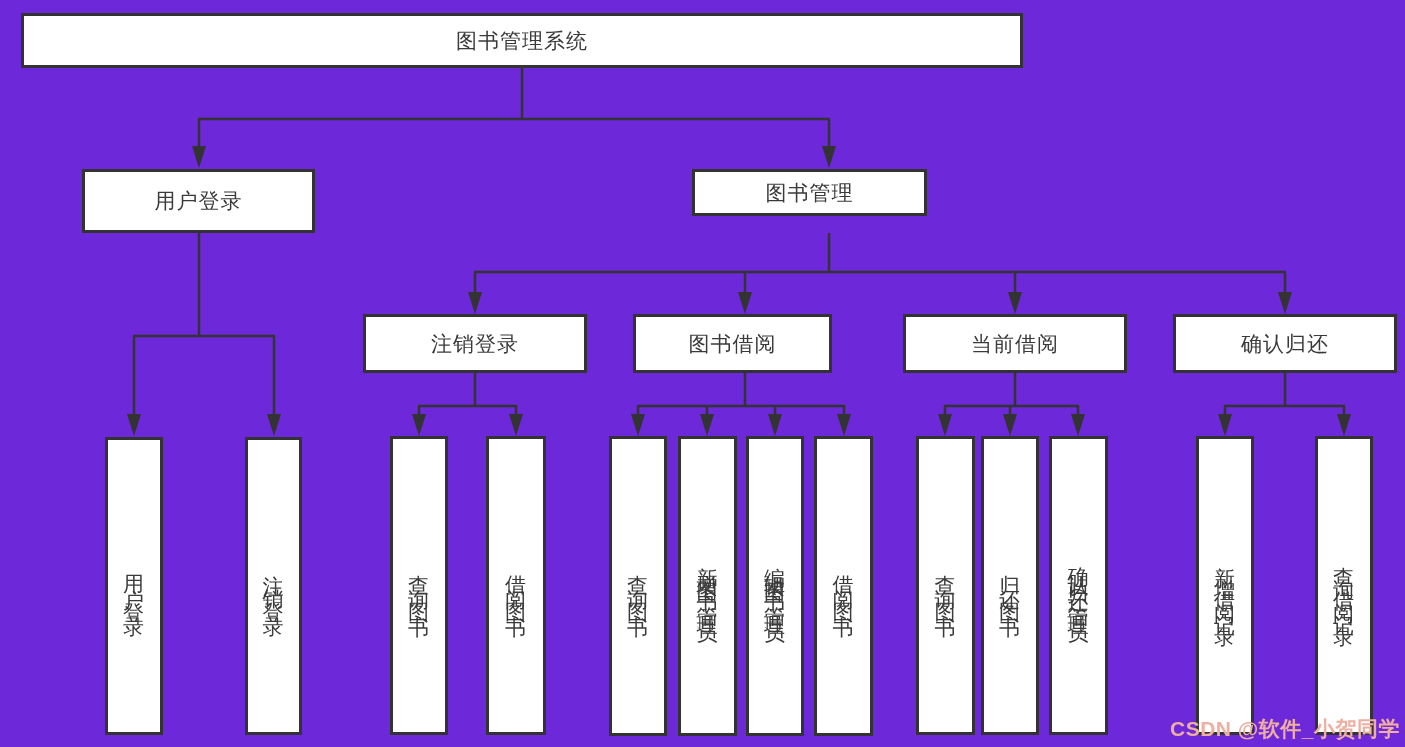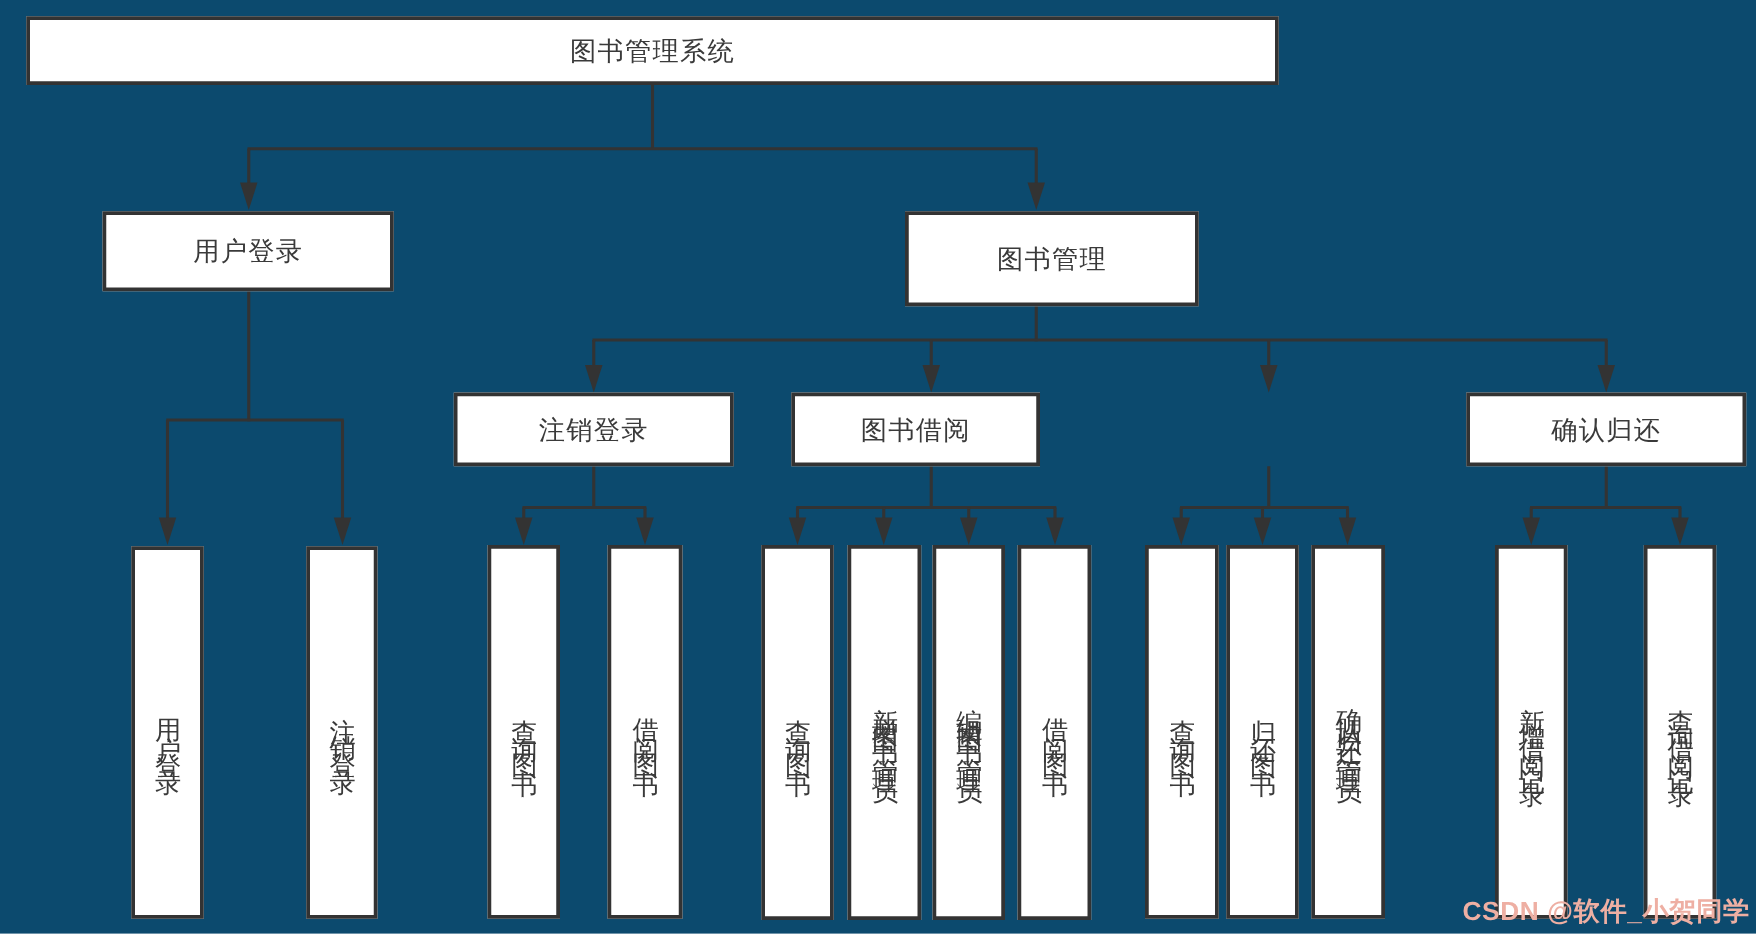--- a/index.html
+++ b/index.html
@@ -1,17 +1,17 @@
 <!DOCTYPE html>
 <html><head>
 <meta charset="utf-8">
 <style>
   html,body{margin:0;padding:0;background:#ffffff;}
   #page{
-    position:relative;width:1405px;height:747px;background:#0c4a6e;overflow:hidden;
+    position:relative;width:1405px;height:747px;background:#6d28d9;overflow:hidden;
     font-family:"Liberation Sans","DejaVu Sans",sans-serif;
   }
   #connectors{position:absolute;left:0;top:0;width:1405px;height:747px;}
   #connectors line{stroke:#333333;stroke-width:2.5;}
   #connectors polygon{fill:#333333;stroke:none;}
   .node{
     position:absolute;box-sizing:border-box;border:3px solid #333333;background:#ffffff;
     display:flex;align-items:center;justify-content:center;color:#3a3a3a;z-index:2;
   }
   .node .label{white-space:nowrap;}
@@ -101,29 +101,32 @@
     </g>
   </svg>
 
   <div class="node h" style="left:21px;top:13px;width:1002px;height:55px">
     <span class="label">图书管理系统</span>
   </div>
 
   <div class="node h" style="left:82px;top:169px;width:233px;height:64px">
     <span class="label">用户登录</span>
   </div>
-  <div class="node h" style="left:724px;top:169px;width:235px;height:76px">
+  <div class="node h" style="left:692px;top:169px;width:235px;height:47px">
     <span class="label">图书管理</span>
   </div>
 
   <div class="node h" style="left:363px;top:314px;width:224px;height:59px">
     <span class="label">注销登录</span>
   </div>
   <div class="node h" style="left:633px;top:314px;width:199px;height:59px">
     <span class="label">图书借阅</span>
+  </div>
+  <div class="node h" style="left:903px;top:314px;width:224px;height:59px">
+    <span class="label">当前借阅</span>
   </div>
   <div class="node h" style="left:1173px;top:314px;width:224px;height:59px">
     <span class="label">确认归还</span>
   </div>
 
   <div class="node v" style="left:105px;top:437px;width:58px;height:298px">
     <span class="label">用户登录</span>
   </div>
   <div class="node v" style="left:245px;top:437px;width:57px;height:298px">
     <span class="label">注销登录</span>

